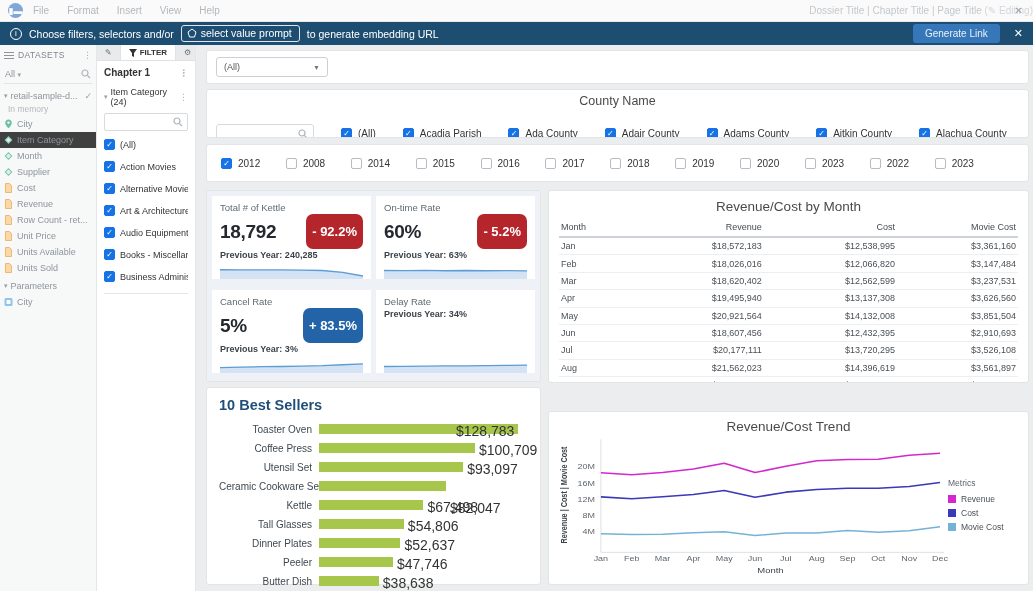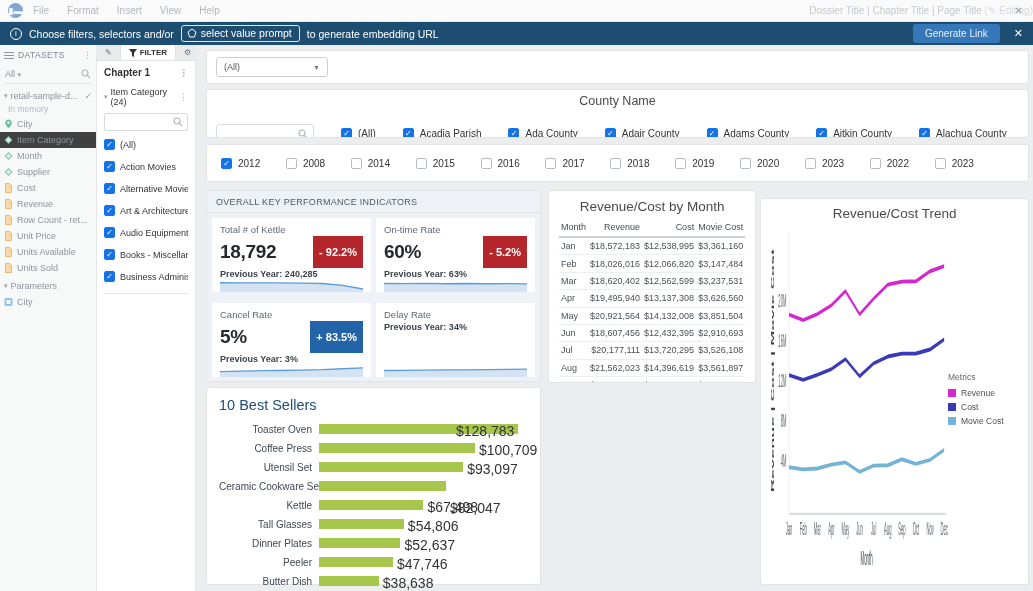--- a/index.html
+++ b/index.html
@@ -71,39 +71,39 @@
   .county-title{text-align:center;font-size:12.5px;color:#4a4a4a;margin-bottom:16px;}
   .county-row{display:flex;align-items:center;gap:27px;white-space:nowrap;overflow:hidden;}
   .mini-search{width:98px;height:19px;border:1px solid #d8dbde;border-radius:3px;display:flex;align-items:center;justify-content:flex-end;padding:0 5px;flex:0 0 auto;background:#fff;}
   .cb{display:inline-flex;align-items:center;gap:6px;font-size:10px;color:#333;white-space:nowrap;cursor:pointer;}
 
   .year-card{height:38px;margin-bottom:8px;display:flex;align-items:center;padding:0 14px;flex:0 0 auto;overflow:hidden;}
   .year-row{display:flex;gap:0;width:100%;justify-content:space-between;padding-right:40px;}
 
   .cols{flex:1;display:flex;gap:7px;min-height:0;}
   .col-l{width:335px;flex:0 0 auto;display:flex;flex-direction:column;gap:5px;min-height:0;}
-  .col-r{flex:1;display:flex;flex-direction:row;gap:4px;min-width:0;min-height:0;justify-content:flex-end;}
+  .col-r{flex:1;display:flex;flex-direction:column;gap:20px;min-width:0;min-height:0;justify-content:flex-end;}
 
   
   .kpi-card{height:192px;flex:0 0 auto;background:#eef1f5;border:1px solid #e2e4e6;border-radius:3px;overflow:hidden;display:flex;flex-direction:column;}
   .kpi-head{background:#eef1f5;color:#4e5a66;font-size:9px;letter-spacing:.3px;padding:6px 9px 5px;border-bottom:1px solid #dfe3e8;flex:0 0 auto;}
   .kpi-grid{flex:1;display:grid;grid-template-columns:1fr 1fr;grid-template-rows:1fr 1fr;gap:11px 5px;padding:5px 5px 8px;background:#eef1f5;}
   .kpi-tile{background:#fff;padding:6px 8px 0;display:flex;flex-direction:column;position:relative;}
   .kpi-lab{font-size:9.5px;color:#5f6a74;margin-bottom:1px;}
   .kpi-valrow{display:flex;align-items:center;justify-content:space-between;}
   .kpi-val{font-size:19px;font-weight:bold;color:#24292e;letter-spacing:-.3px;}
-  .badge{font-size:11px;font-weight:bold;color:#fff;border-radius:0;padding:10px 6px;}
+  .badge{font-size:13px;font-weight:bold;color:#fff;border-radius:7px;padding:10px 6px;}
   .badge.neg{background:#b5262c;}
   .badge.pos{background:#2264a7;}
   .kpi-prev{font-size:9px;font-weight:bold;color:#3c434a;margin-top:1px;}
   .kpi-spark{margin-top:auto;height:13px;width:100%;}
 
   
   .bs-card{flex:1;padding:9px 12px;min-height:0;display:flex;flex-direction:column;}
-  .bs-title{font-size:14.5px;font-weight:normal;color:#1f4e79;margin-bottom:9px;}
+  .bs-title{font-size:14.5px;font-weight:bold;color:#1f4e79;margin-bottom:9px;}
   .bs-rows{flex:1;display:flex;flex-direction:column;justify-content:flex-start;gap:5px;}
   .bs-row{display:flex;align-items:center;height:14px;}
   .bs-lab{width:100px;flex:0 0 auto;text-align:right;padding-right:7px;font-size:10px;color:#3f4850;white-space:nowrap;}
   .bs-track{flex:1;position:relative;height:10px;}
   .bs-bar{position:absolute;left:0;top:0;height:10px;background:#a6c64c;}
   .bs-val{position:absolute;top:-1px;font-size:14px;color:#333;white-space:nowrap;}
   .bs-val.inside{color:#333;font-weight:normal;}
 
   
   .tbl-card{height:193px;flex:0 0 auto;padding:6px 10px 0;overflow:hidden;}
@@ -427,21 +427,20 @@
               <span class="box"></span>
               <span>2023</span>
             </label>
           </div>
       </div>
 
       <div class="cols">
         <div class="col-l">
 
           <div class="kpi-card">
-            <div class="kpi-head">OVERALL KEY PERFORMANCE INDICATORS</div>
             <div class="kpi-grid" id="kpi-grid">
                 <div class="kpi-tile">
                   <div class="kpi-lab">Total # of Kettle</div>
                   <div class="kpi-valrow">
                     <span class="kpi-val">18,792</span>
                     <span class="badge neg">- 92.2%</span>
                   </div>
                   <div class="kpi-prev">Previous Year: 240,285</div>
                   <svg class="kpi-spark" viewBox="0 0 100 13" preserveAspectRatio="none">
                     <polygon points="0,3.75 14.285714285714285,3.8600000000000003 28.57142857142857,3.8600000000000003 42.857142857142854,3.97 57.14285714285714,4.08 71.42857142857143,4.52 85.71428571428571,6.279999999999999 100,10.02 100,13 0,13" fill="#d3e3f3"></polygon>

